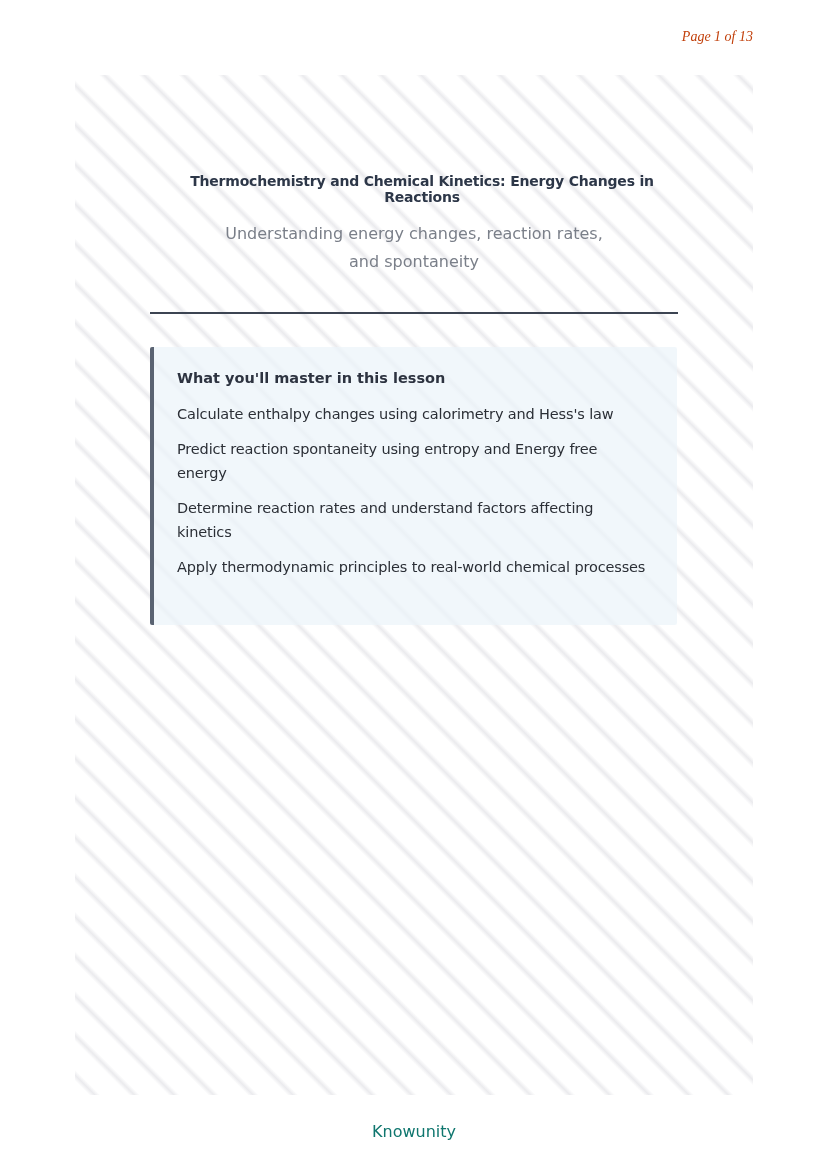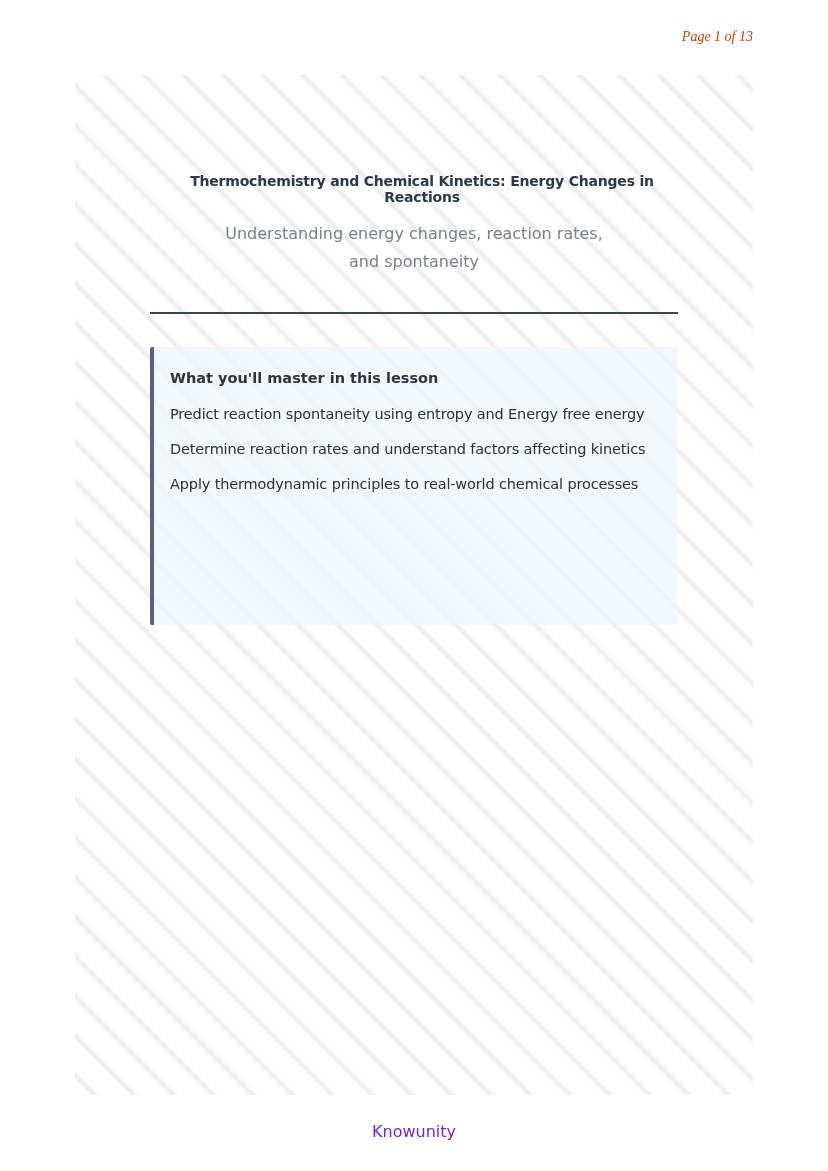--- a/index.html
+++ b/index.html
@@ -76,21 +76,21 @@
   .objectives-box {
     position: absolute;
     top: 347px;
     left: 0;
     width: 527px;
     height: 278px;
     background: rgba(236, 244, 250, 0.72);
     border-left: 4px solid #5a6372;
     border-radius: 2px;
     box-sizing: border-box;
-    padding: 20px 26px 0 16px;
+    padding: 20px 26px 0 23px;
   }
   .objectives-heading {
     font-size: 14.5px;
     font-weight: bold;
     color: #2d3340;
     margin: 0 0 13px 0;
     line-height: 22px;
   }
   .objectives-list {
     list-style: none;
@@ -104,38 +104,39 @@
     margin-bottom: 11px;
     letter-spacing: -0.15px;
   }
   .footer-brand {
     position: absolute;
     top: 1122px;
     left: 0;
     width: 828px;
     text-align: center;
     font-size: 16px;
-    color: #6d28d9;
+    color: #0f766e;
   }
 </style>
 </head>
 <body>
 
 <div class="page-number">Page 1 of 13</div>
 
 <div class="pattern-band"></div>
 
 <div class="content">
   <div class="doc-title">Thermochemistry and Chemical Kinetics: Energy Changes in Reactions</div>
   <div class="doc-subtitle">Understanding energy changes, reaction rates, and spontaneity</div>
   <div class="divider"></div>
 
   <div class="objectives-box">
     <div class="objectives-heading">What you'll master in this lesson</div>
     <ul class="objectives-list">
+      <li>Calculate enthalpy changes using calorimetry and Hess's law</li>
       <li>Predict reaction spontaneity using entropy and Energy free energy</li>
       <li>Determine reaction rates and understand factors affecting kinetics</li>
       <li>Apply thermodynamic principles to real-world chemical processes</li>
     </ul>
   </div>
 </div>
 
 <div class="footer-brand">Knowunity</div>
 
 </body></html>

